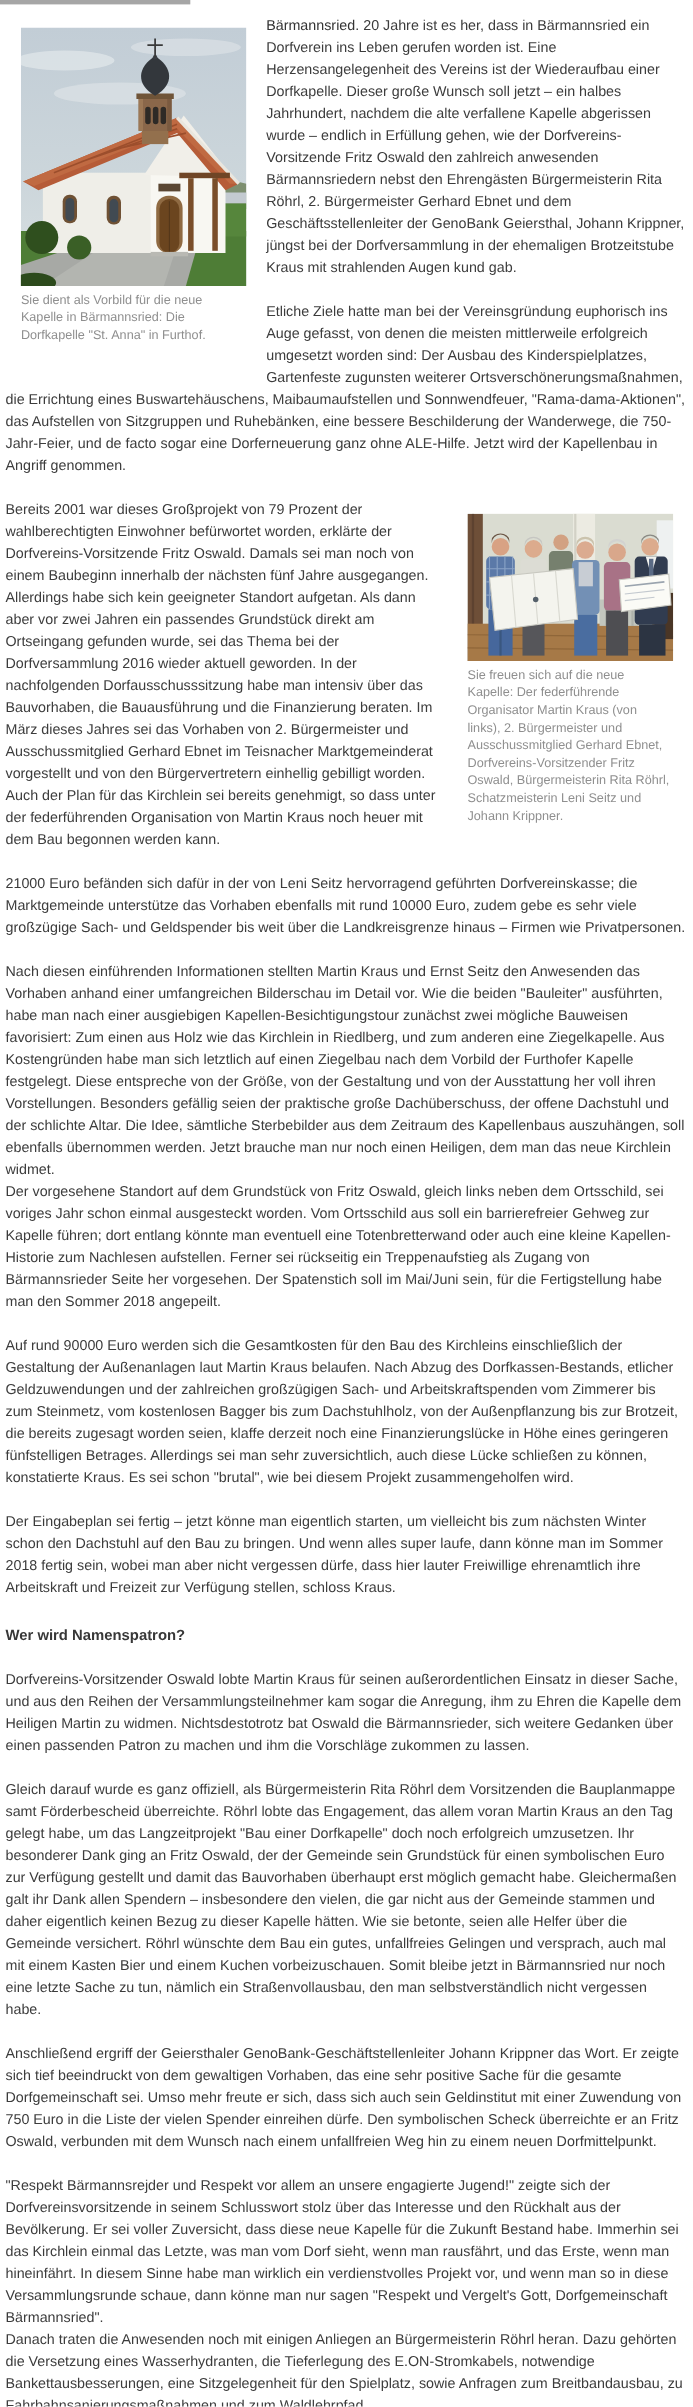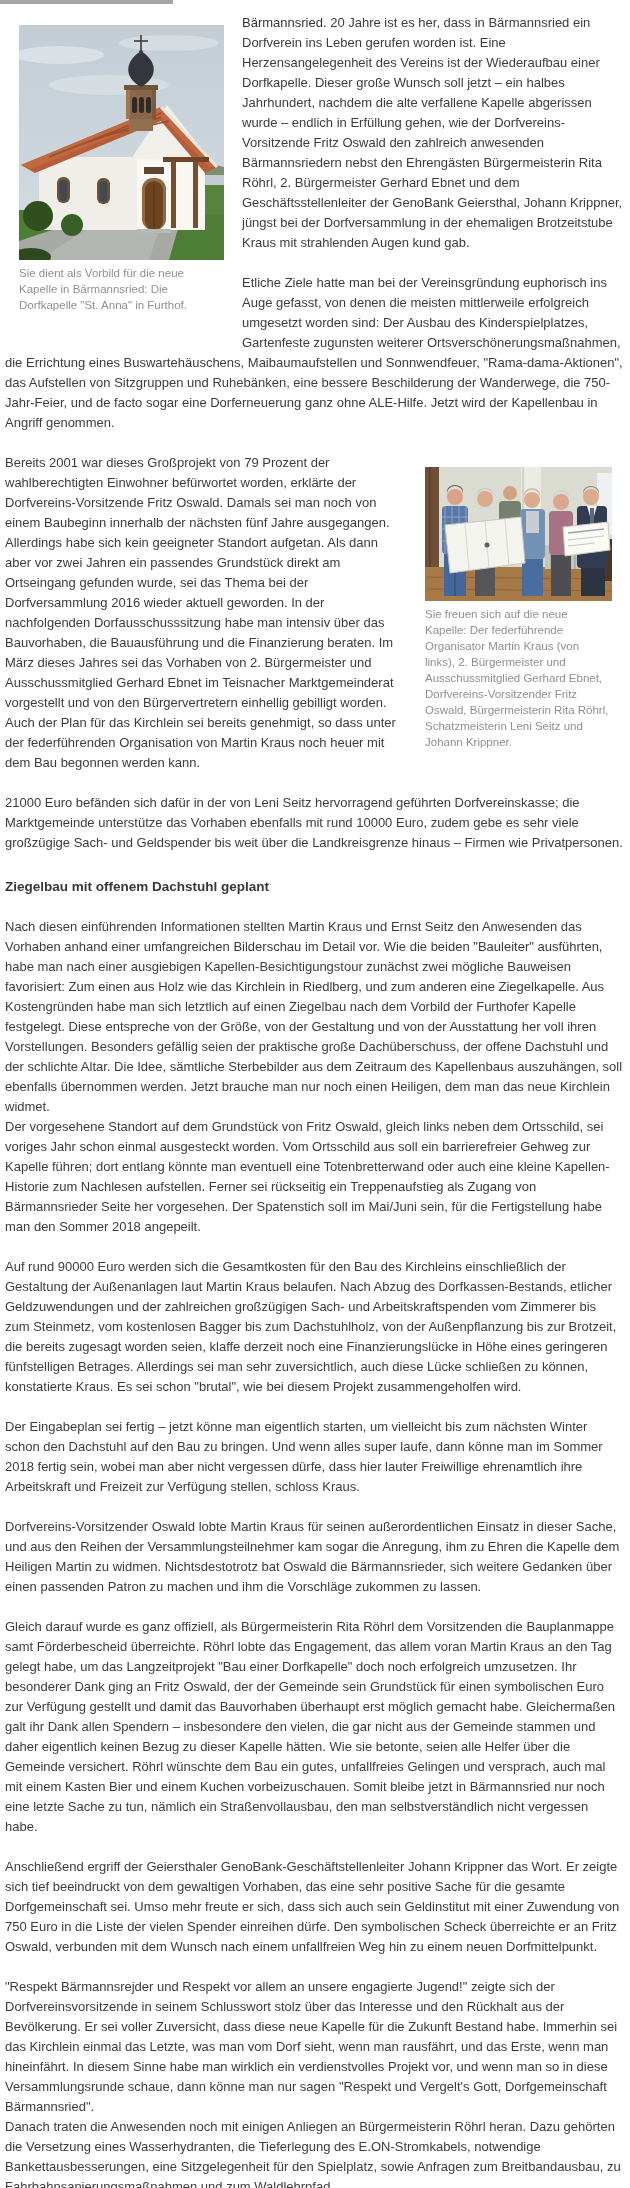--- a/index.html
+++ b/index.html
@@ -206,28 +206,28 @@
           <line x1="143" y1="79" x2="170" y2="76" stroke="#c3c9cf" stroke-width="1"></line>
         </g>
       </svg>
       <figcaption>Sie freuen sich auf die neue Kapelle: Der federführende Organisator Martin Kraus (von links), 2. Bürgermeister und Ausschussmitglied Gerhard Ebnet, Dorfvereins-Vorsitzender Fritz Oswald, Bürgermeisterin Rita Röhrl, Schatzmeisterin Leni Seitz und Johann Krippner.</figcaption>
     </figure>
 
     <p>Bereits 2001 war dieses Großprojekt von 79 Prozent der wahlberechtigten Einwohner befürwortet worden, erklärte der Dorfvereins-Vorsitzende Fritz Oswald. Damals sei man noch von einem Baubeginn innerhalb der nächsten fünf Jahre ausgegangen. Allerdings habe sich kein geeigneter Standort aufgetan. Als dann aber vor zwei Jahren ein passendes Grundstück direkt am Ortseingang gefunden wurde, sei das Thema bei der Dorfversammlung 2016 wieder aktuell geworden. In der nachfolgenden Dorfausschusssitzung habe man intensiv über das Bauvorhaben, die Bauausführung und die Finanzierung beraten. Im März dieses Jahres sei das Vorhaben von 2. Bürgermeister und Ausschussmitglied Gerhard Ebnet im Teisnacher Marktgemeinderat vorgestellt und von den Bürgervertretern einhellig gebilligt worden. Auch der Plan für das Kirchlein sei bereits genehmigt, so dass unter der federführenden Organisation von Martin Kraus noch heuer mit dem Bau begonnen werden kann.</p>
 
     <p>21000 Euro befänden sich dafür in der von Leni Seitz hervorragend geführten Dorfvereinskasse; die Marktgemeinde unterstütze das Vorhaben ebenfalls mit rund 10000 Euro, zudem gebe es sehr viele großzügige Sach- und Geldspender bis weit über die Landkreisgrenze hinaus – Firmen wie Privatpersonen.</p>
 
-    <h3>Ziegelbau mit offenem Dachstuhl geplant</h3>
 
     <p><span>Nach diesen einführenden Informationen stellten Martin Kraus und Ernst Seitz den Anwesenden das Vorhaben anhand einer umfangreichen Bilderschau im Detail vor. Wie die beiden "Bauleiter" ausführten, habe man nach einer ausgiebigen Kapellen-Besichtigungstour zunächst zwei mögliche Bauweisen favorisiert: Zum einen aus Holz wie das Kirchlein in Riedlberg, und zum anderen eine Ziegelkapelle. Aus Kostengründen habe man sich letztlich auf einen Ziegelbau nach dem Vorbild der Furthofer Kapelle festgelegt. Diese entspreche von der Größe, von der Gestaltung und von der Ausstattung her voll ihren Vorstellungen. Besonders gefällig seien der praktische große Dachüberschuss, der offene Dachstuhl und der schlichte Altar. Die Idee, sämtliche Sterbebilder aus dem Zeitraum des Kapellenbaus auszuhängen, soll ebenfalls übernommen werden. Jetzt brauche man nur noch einen Heiligen, dem man das neue Kirchlein widmet.</span><br><span>Der vorgesehene Standort auf dem Grundstück von Fritz Oswald, gleich links neben dem Ortsschild, sei voriges Jahr schon einmal ausgesteckt worden. Vom Ortsschild aus soll ein barrierefreier Gehweg zur Kapelle führen; dort entlang könnte man eventuell eine Totenbretterwand oder auch eine kleine Kapellen-Historie zum Nachlesen aufstellen. Ferner sei rückseitig ein Treppenaufstieg als Zugang von Bärmannsrieder Seite her vorgesehen. Der Spatenstich soll im Mai/Juni sein, für die Fertigstellung habe man den Sommer 2018 angepeilt.</span></p>
 
     <p>Auf rund 90000 Euro werden sich die Gesamtkosten für den Bau des Kirchleins einschließlich der Gestaltung der Außenanlagen laut Martin Kraus belaufen. Nach Abzug des Dorfkassen-Bestands, etlicher Geldzuwendungen und der zahlreichen großzügigen Sach- und Arbeitskraftspenden vom Zimmerer bis zum Steinmetz, vom kostenlosen Bagger bis zum Dachstuhlholz, von der Außenpflanzung bis zur Brotzeit, die bereits zugesagt worden seien, klaffe derzeit noch eine Finanzierungslücke in Höhe eines geringeren fünfstelligen Betrages. Allerdings sei man sehr zuversichtlich, auch diese Lücke schließen zu können, konstatierte Kraus. Es sei schon "brutal", wie bei diesem Projekt zusammengeholfen wird.</p>
 
     <p>Der Eingabeplan sei fertig – jetzt könne man eigentlich starten, um vielleicht bis zum nächsten Winter schon den Dachstuhl auf den Bau zu bringen. Und wenn alles super laufe, dann könne man im Sommer 2018 fertig sein, wobei man aber nicht vergessen dürfe, dass hier lauter Freiwillige ehrenamtlich ihre Arbeitskraft und Freizeit zur Verfügung stellen, schloss Kraus.</p>
 
+    <h3>Wer wird Namenspatron?</h3>
 
     <p>Dorfvereins-Vorsitzender Oswald lobte Martin Kraus für seinen außerordentlichen Einsatz in dieser Sache, und aus den Reihen der Versammlungsteilnehmer kam sogar die Anregung, ihm zu Ehren die Kapelle dem Heiligen Martin zu widmen. Nichtsdestotrotz bat Oswald die Bärmannsrieder, sich weitere Gedanken über einen passenden Patron zu machen und ihm die Vorschläge zukommen zu lassen.</p>
 
     <p>Gleich darauf wurde es ganz offiziell, als Bürgermeisterin Rita Röhrl dem Vorsitzenden die Bauplanmappe samt Förderbescheid überreichte. Röhrl lobte das Engagement, das allem voran Martin Kraus an den Tag gelegt habe, um das Langzeitprojekt "Bau einer Dorfkapelle" doch noch erfolgreich umzusetzen. Ihr besonderer Dank ging an Fritz Oswald, der der Gemeinde sein Grundstück für einen symbolischen Euro zur Verfügung gestellt und damit das Bauvorhaben überhaupt erst möglich gemacht habe. Gleichermaßen galt ihr Dank allen Spendern – insbesondere den vielen, die gar nicht aus der Gemeinde stammen und daher eigentlich keinen Bezug zu dieser Kapelle hätten. Wie sie betonte, seien alle Helfer über die Gemeinde versichert. Röhrl wünschte dem Bau ein gutes, unfallfreies Gelingen und versprach, auch mal mit einem Kasten Bier und einem Kuchen vorbeizuschauen. Somit bleibe jetzt in Bärmannsried nur noch eine letzte Sache zu tun, nämlich ein Straßenvollausbau, den man selbstverständlich nicht vergessen habe.</p>
 
     <p>Anschließend ergriff der Geiersthaler GenoBank-Geschäftstellenleiter Johann Krippner das Wort. Er zeigte sich tief beeindruckt von dem gewaltigen Vorhaben, das eine sehr positive Sache für die gesamte Dorfgemeinschaft sei. Umso mehr freute er sich, dass sich auch sein Geldinstitut mit einer Zuwendung von 750 Euro in die Liste der vielen Spender einreihen dürfe. Den symbolischen Scheck überreichte er an Fritz Oswald, verbunden mit dem Wunsch nach einem unfallfreien Weg hin zu einem neuen Dorfmittelpunkt.</p>
 
     <p><span>"Respekt Bärmannsrejder und Respekt vor allem an unsere engagierte Jugend!" zeigte sich der Dorfvereinsvorsitzende in seinem Schlusswort stolz über das Interesse und den Rückhalt aus der Bevölkerung. Er sei voller Zuversicht, dass diese neue Kapelle für die Zukunft Bestand habe. Immerhin sei das Kirchlein einmal das Letzte, was man vom Dorf sieht, wenn man rausfährt, und das Erste, wenn man hineinfährt. In diesem Sinne habe man wirklich ein verdienstvolles Projekt vor, und wenn man so in diese Versammlungsrunde schaue, dann könne man nur sagen "Respekt und Vergelt's Gott, Dorfgemeinschaft Bärmannsried".</span><br><span>Danach traten die Anwesenden noch mit einigen Anliegen an Bürgermeisterin Röhrl heran. Dazu gehörten die Versetzung eines Wasserhydranten, die Tieferlegung des E.ON-Stromkabels, notwendige Bankettausbesserungen, eine Sitzgelegenheit für den Spielplatz, sowie Anfragen zum Breitbandausbau, zu Fahrbahnsanierungsmaßnahmen und zum Waldlehrpfad.</span></p>
 
   </div>

